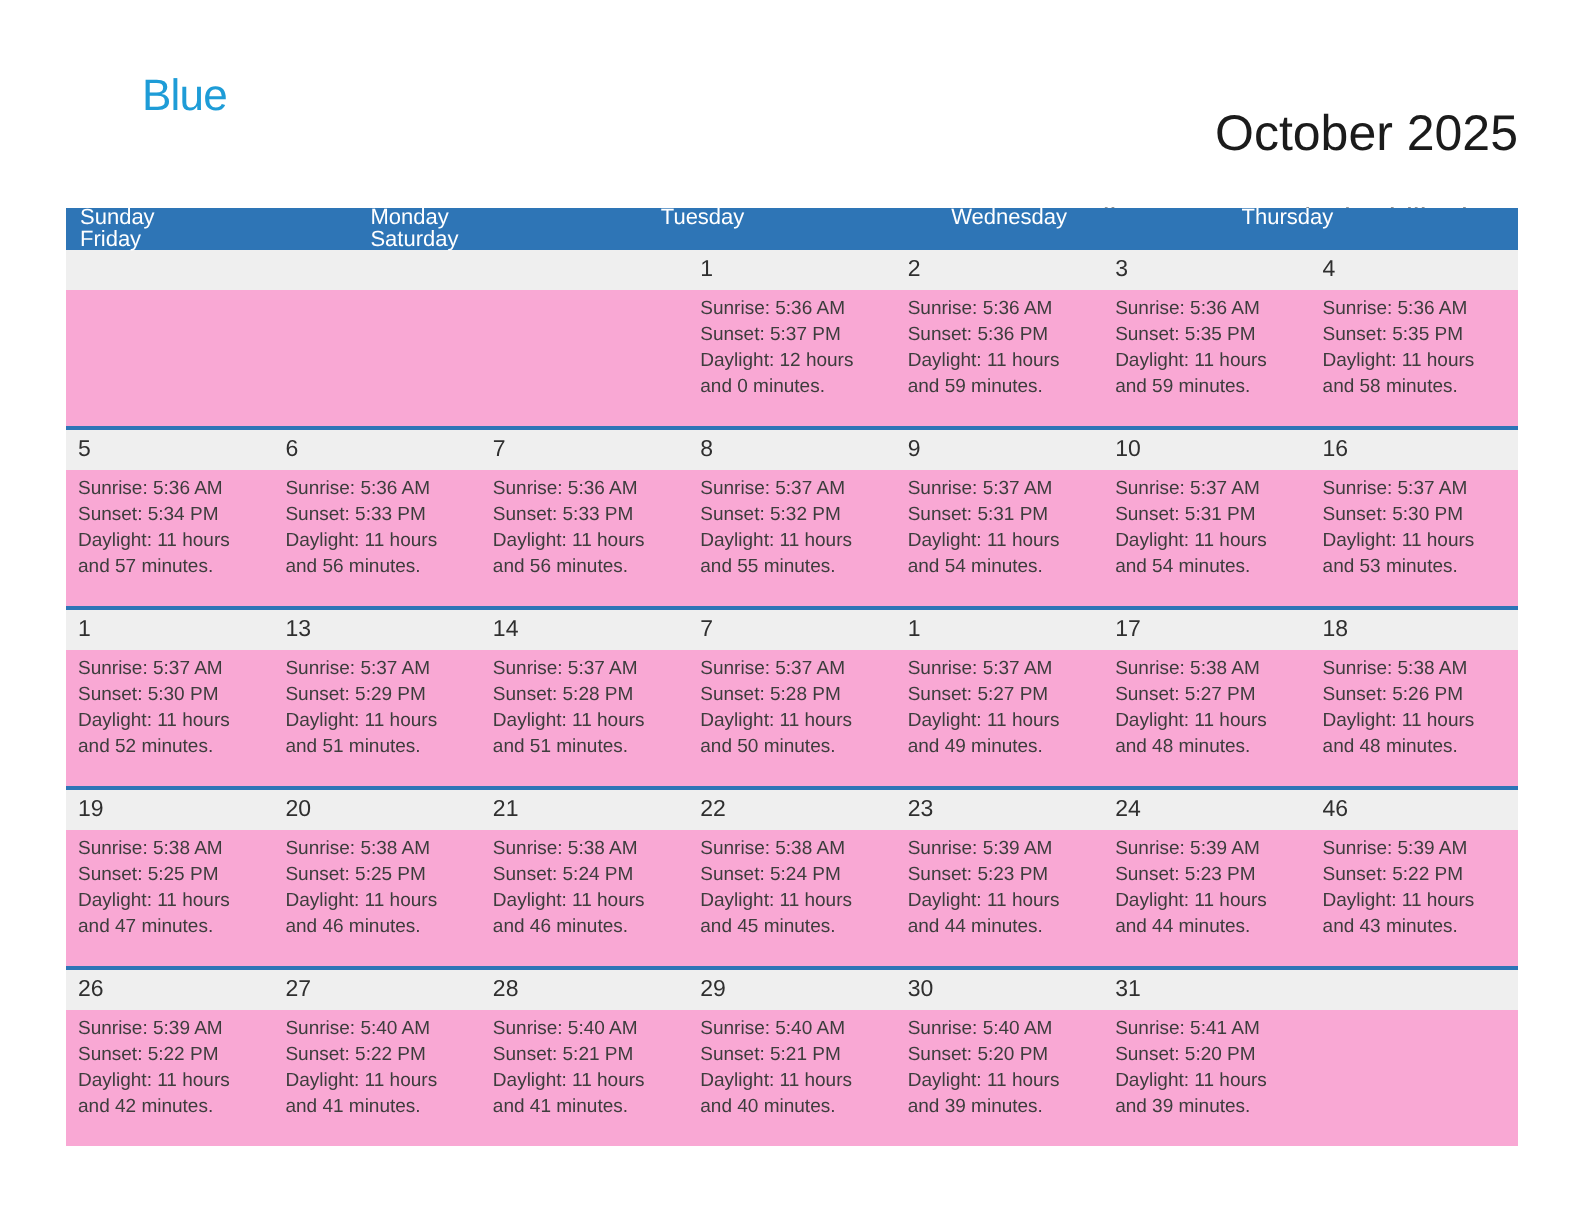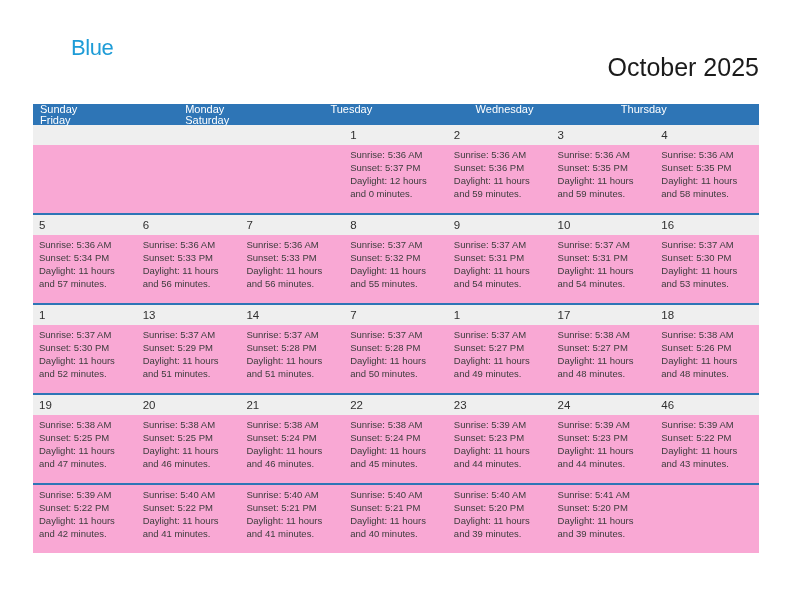--- a/index.html
+++ b/index.html
@@ -266,20 +266,29 @@
             </div>
             <div class="det">
               <div>Sunrise: 5:39 AM</div>
               <div>Sunset: 5:22 PM</div>
               <div>Daylight: 11 hours</div>
               <div>and 43 minutes.</div>
             </div>
           </div>
         </div>
         <div class="week">
+          <div class="num-row">
+            <div class="num">26</div>
+            <div class="num">27</div>
+            <div class="num">28</div>
+            <div class="num">29</div>
+            <div class="num">30</div>
+            <div class="num">31</div>
+            <div class="num"></div>
+          </div>
           <div class="det-row">
             <div class="det">
               <div>Sunrise: 5:39 AM</div>
               <div>Sunset: 5:22 PM</div>
               <div>Daylight: 11 hours</div>
               <div>and 42 minutes.</div>
             </div>
             <div class="det">
               <div>Sunrise: 5:40 AM</div>
               <div>Sunset: 5:22 PM</div>

